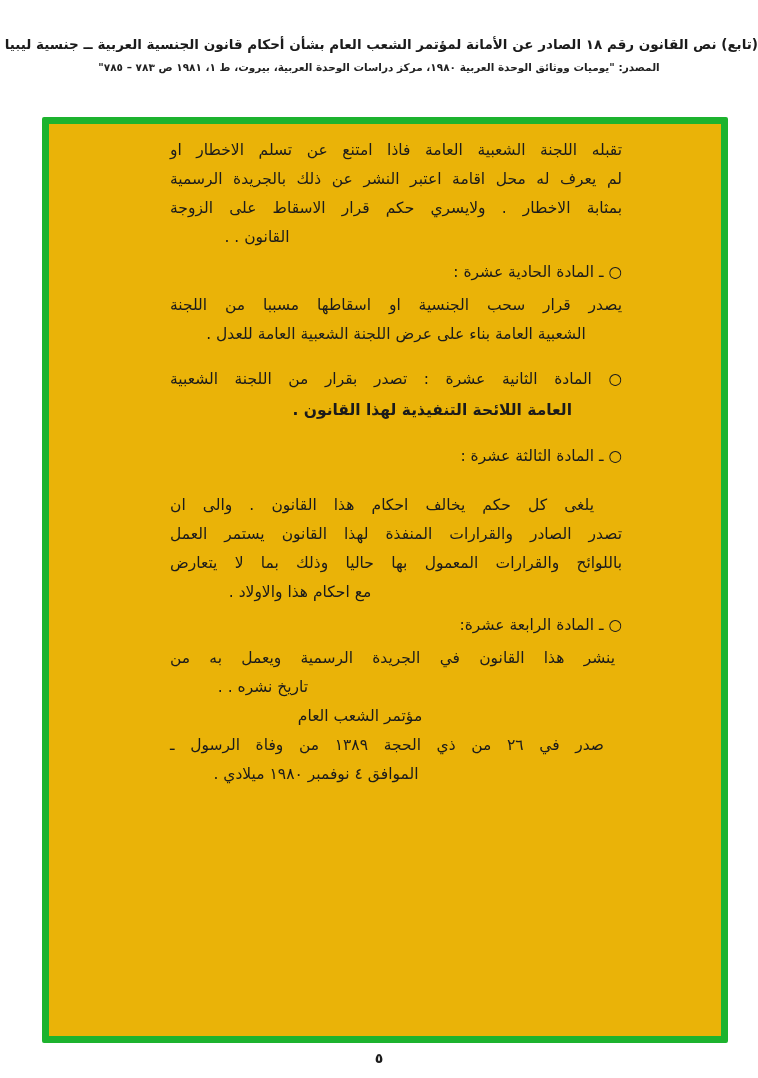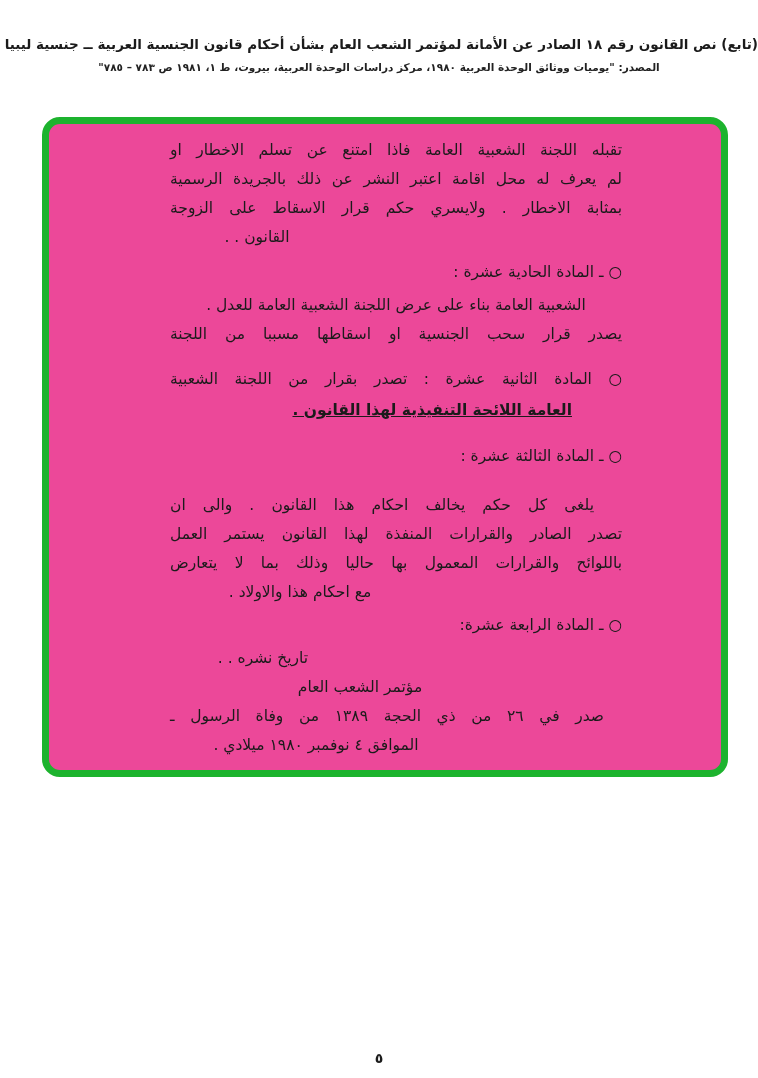--- a/index.html
+++ b/index.html
@@ -13,41 +13,41 @@
     overflow: hidden;
   }
   
   .hdr { position: absolute; top: 36px; left: 0; width: 758px; text-align: center; direction: rtl; }
   .hdr1 { font-weight: bold; font-size: 13.5px; white-space: nowrap; letter-spacing: 0; }
   .hdr2 { font-weight: bold; font-size: 10.5px; white-space: nowrap; margin-top: 9px; color: #222; }
   
   .frame {
     position: absolute;
     left: 42px; top: 117px;
-    width: 686px; height: 660px;
+    width: 686px; height: 926px;
     box-sizing: border-box;
     border: 7px solid #1db32e;
-    border-radius: 18px;
-    background: #ec4899;
+    border-radius: 2px;
+    background: #eab308;
   }
   
   .col {
     direction: rtl;
     margin: 12px 99px 0 121px;
     font-size: 15.5px;
     line-height: 29px;
     text-align: right;
   }
   .line { min-height: 29px; }
   .j { text-align: justify; text-align-last: justify; }
   .r { text-align: right; }
   .c { text-align: center; }
   .hd { text-align: right; padding-left: 0; padding-right: 0; margin: 6px 0 4px 0; }
   .ind-h { padding-left: 104px; } 
-  .b { font-weight: bold; line-height: 32px; text-decoration: underline; }
+  .b { font-weight: bold; line-height: 32px; }
   .m-t6  { }
   .m-t10 { margin-top: 16px; }
   .m-t16 { margin-top: 16px; }
   .m-b10 { margin-bottom: 20px; }
   
   .pagenum {
     position: absolute;
     top: 1050px; left: 0; width: 758px;
     text-align: center;
     font-weight: bold;
@@ -70,39 +70,40 @@
 
       <div>
         <div class="line j">تقبله اللجنة الشعبية العامة فاذا امتنع عن تسلم الاخطار او</div>
         <div class="line j">لم يعرف له محل اقامة اعتبر النشر عن ذلك بالجريدة الرسمية</div>
         <div class="line j">بمثابة الاخطار .  ولايسري حكم قرار الاسقاط على الزوجة</div>
         <div class="line c" style="padding-right:278px;">القانون . .</div>
       </div>
 
       <div class="line hd ind-h m-t6">○ ـ المادة الحادية عشرة :</div>
       <div>
+        <div class="line j">يصدر قرار سحب الجنسية او اسقاطها مسببا من اللجنة</div>
         <div class="line c">الشعبية العامة بناء على عرض اللجنة الشعبية العامة للعدل .</div>
-        <div class="line j">يصدر قرار سحب الجنسية او اسقاطها مسببا من اللجنة</div>
       </div>
 
       <div>
         <div class="line j m-t10">○ المادة الثانية عشرة :  تصدر بقرار من اللجنة الشعبية</div>
         <div class="line r b m-t6" style="padding-right:50px;">العامة اللائحة التنفيذية لهذا القانون .</div>
       </div>
 
       <div class="line hd ind-h m-t16 m-b10">○ ـ المادة الثالثة عشرة :</div>
       <div>
         <div class="line j" style="padding-right:28px;">يلغى كل حكم يخالف احكام هذا القانون .  والى ان</div>
         <div class="line j">تصدر الصادر والقرارات المنفذة لهذا القانون يستمر العمل</div>
         <div class="line j">باللوائح والقرارات المعمول بها حاليا وذلك بما لا يتعارض</div>
         <div class="line c" style="padding-right:192px;">مع احكام هذا والاولاد .</div>
       </div>
 
       <div class="line hd ind-h" style="margin-top:4px;">○ ـ المادة الرابعة عشرة:</div>
       <div>
+        <div class="line j" style="padding-right:7px;">ينشر هذا القانون في الجريدة الرسمية ويعمل به من</div>
         <div class="line c" style="padding-right:266px;">تاريخ نشره . .</div>
       </div>
 
       <div class="line c m-t6" style="padding-right:72px;">مؤتمر الشعب العام</div>
       <div>
         <div class="line j" style="padding-right:18px;">صدر في ٢٦ من ذي الحجة ١٣٨٩ من وفاة الرسول ـ</div>
         <div class="line c" style="padding-right:160px;">الموافق ٤ نوفمبر ١٩٨٠ ميلادي .</div>
       </div>
 
     </div>

